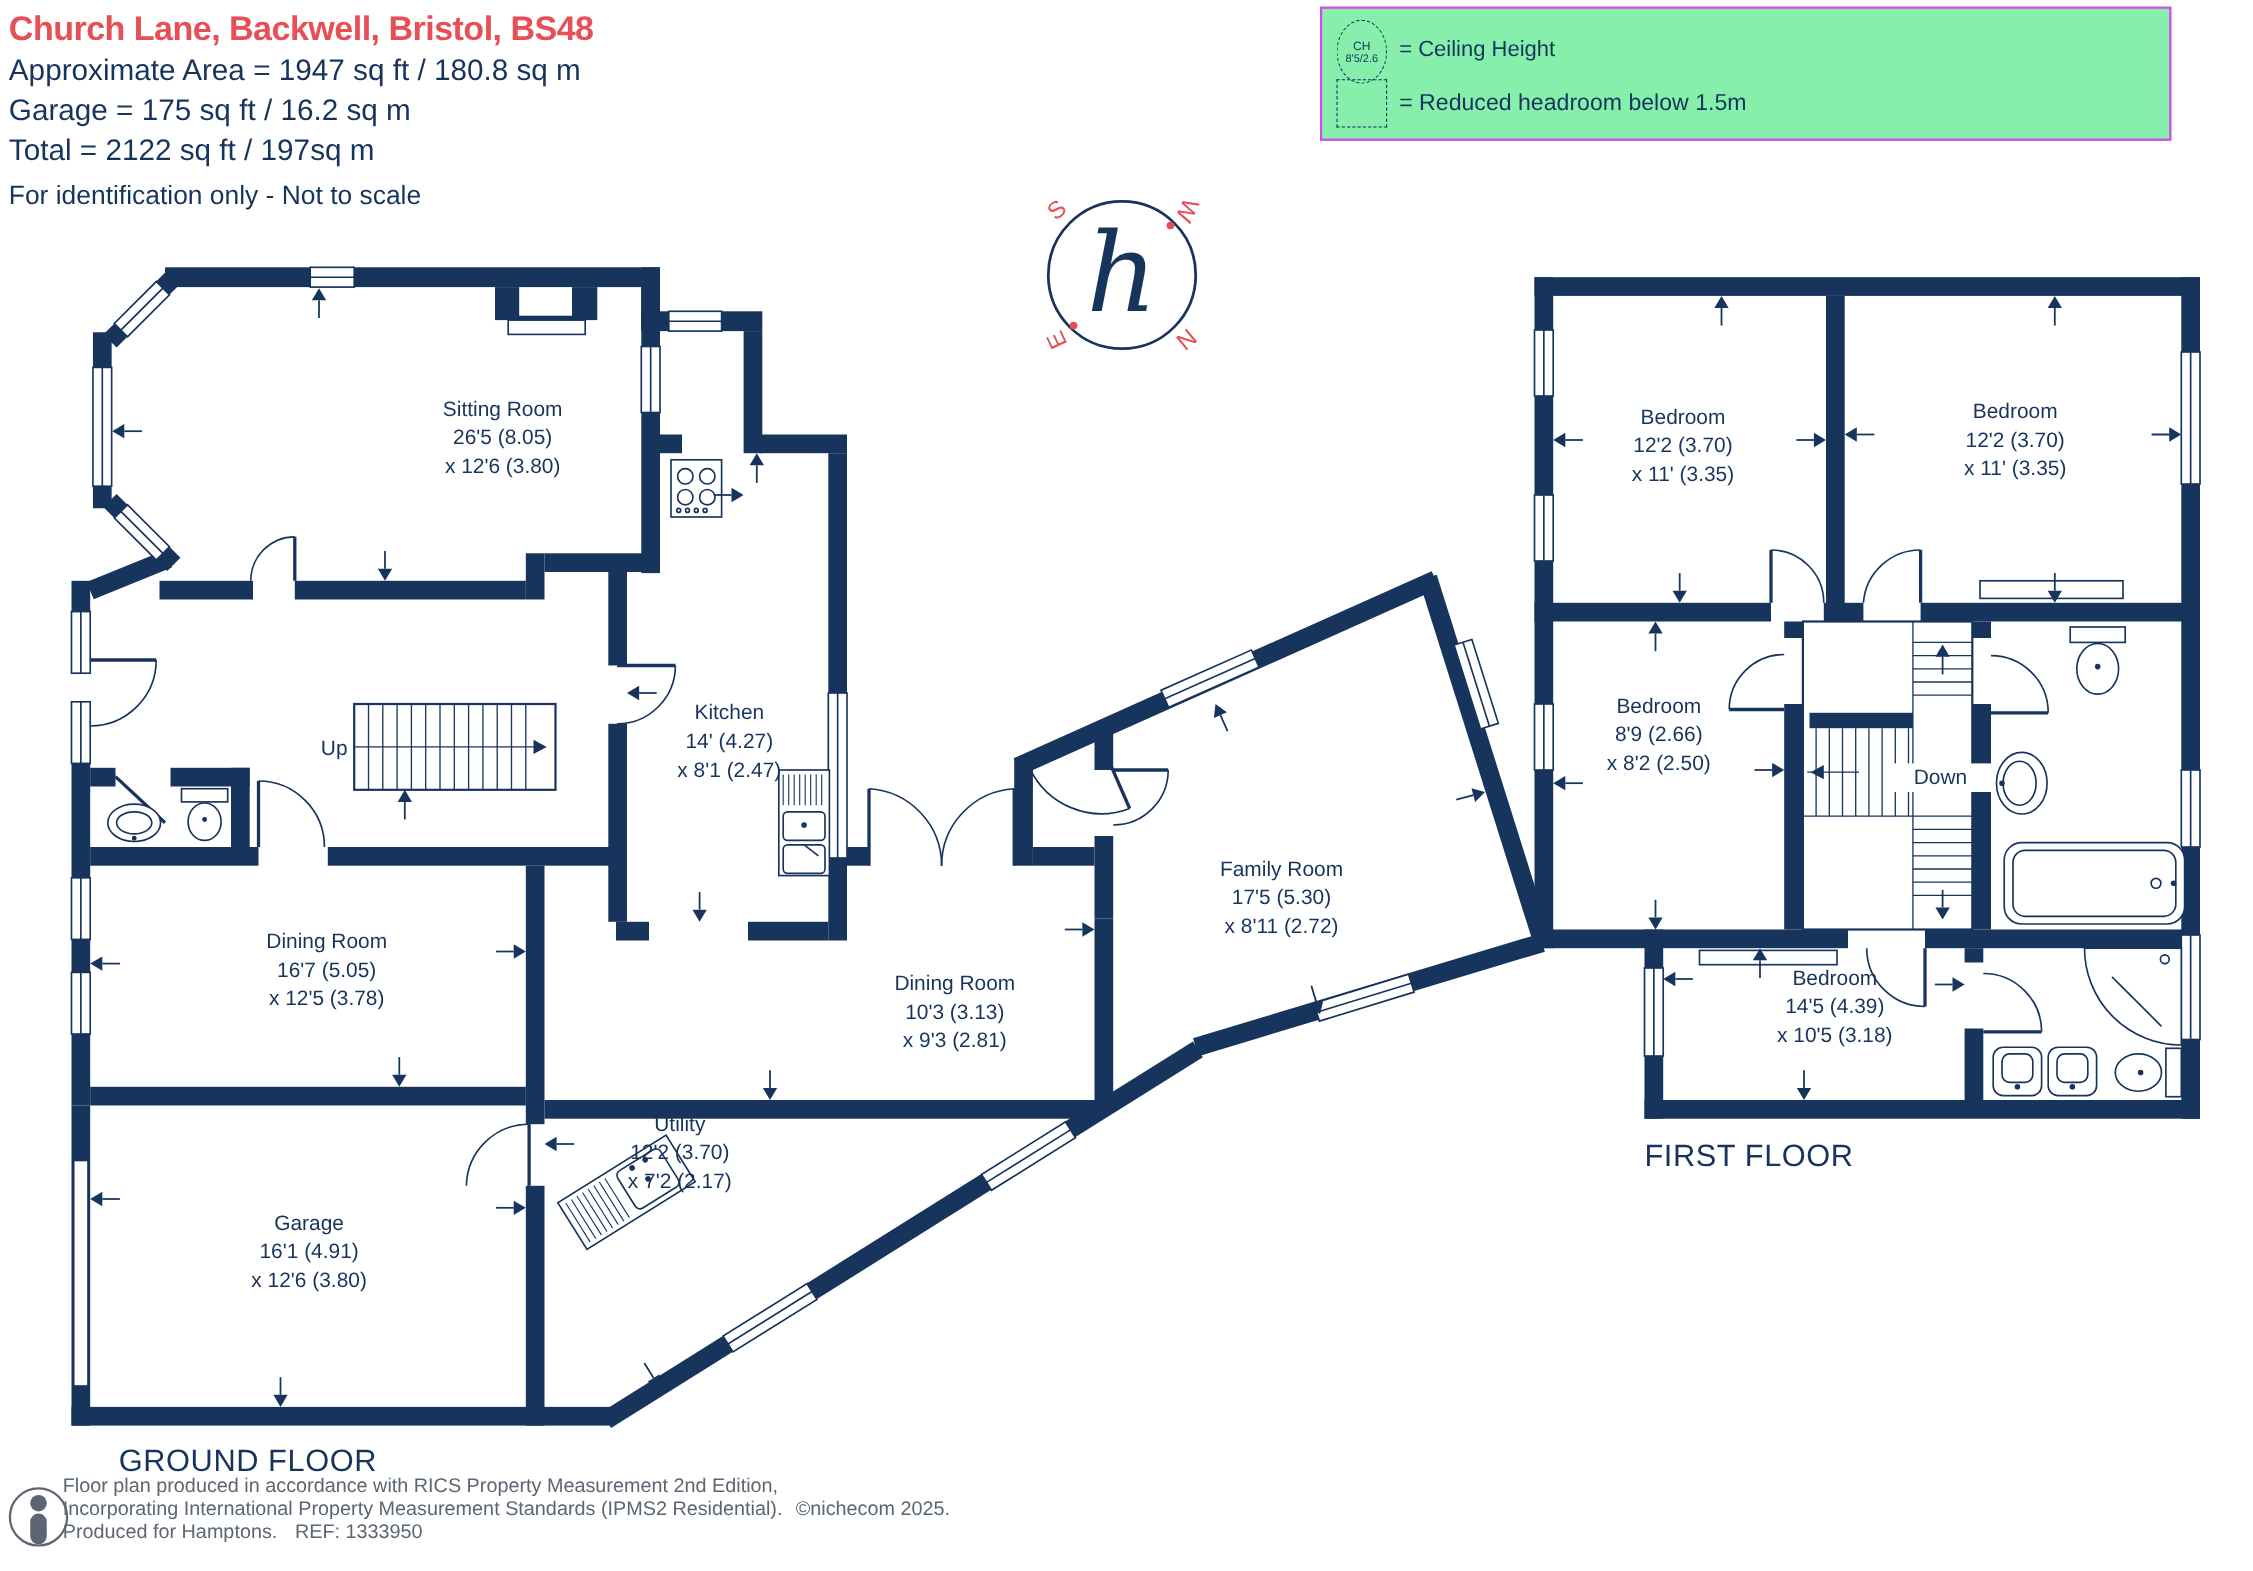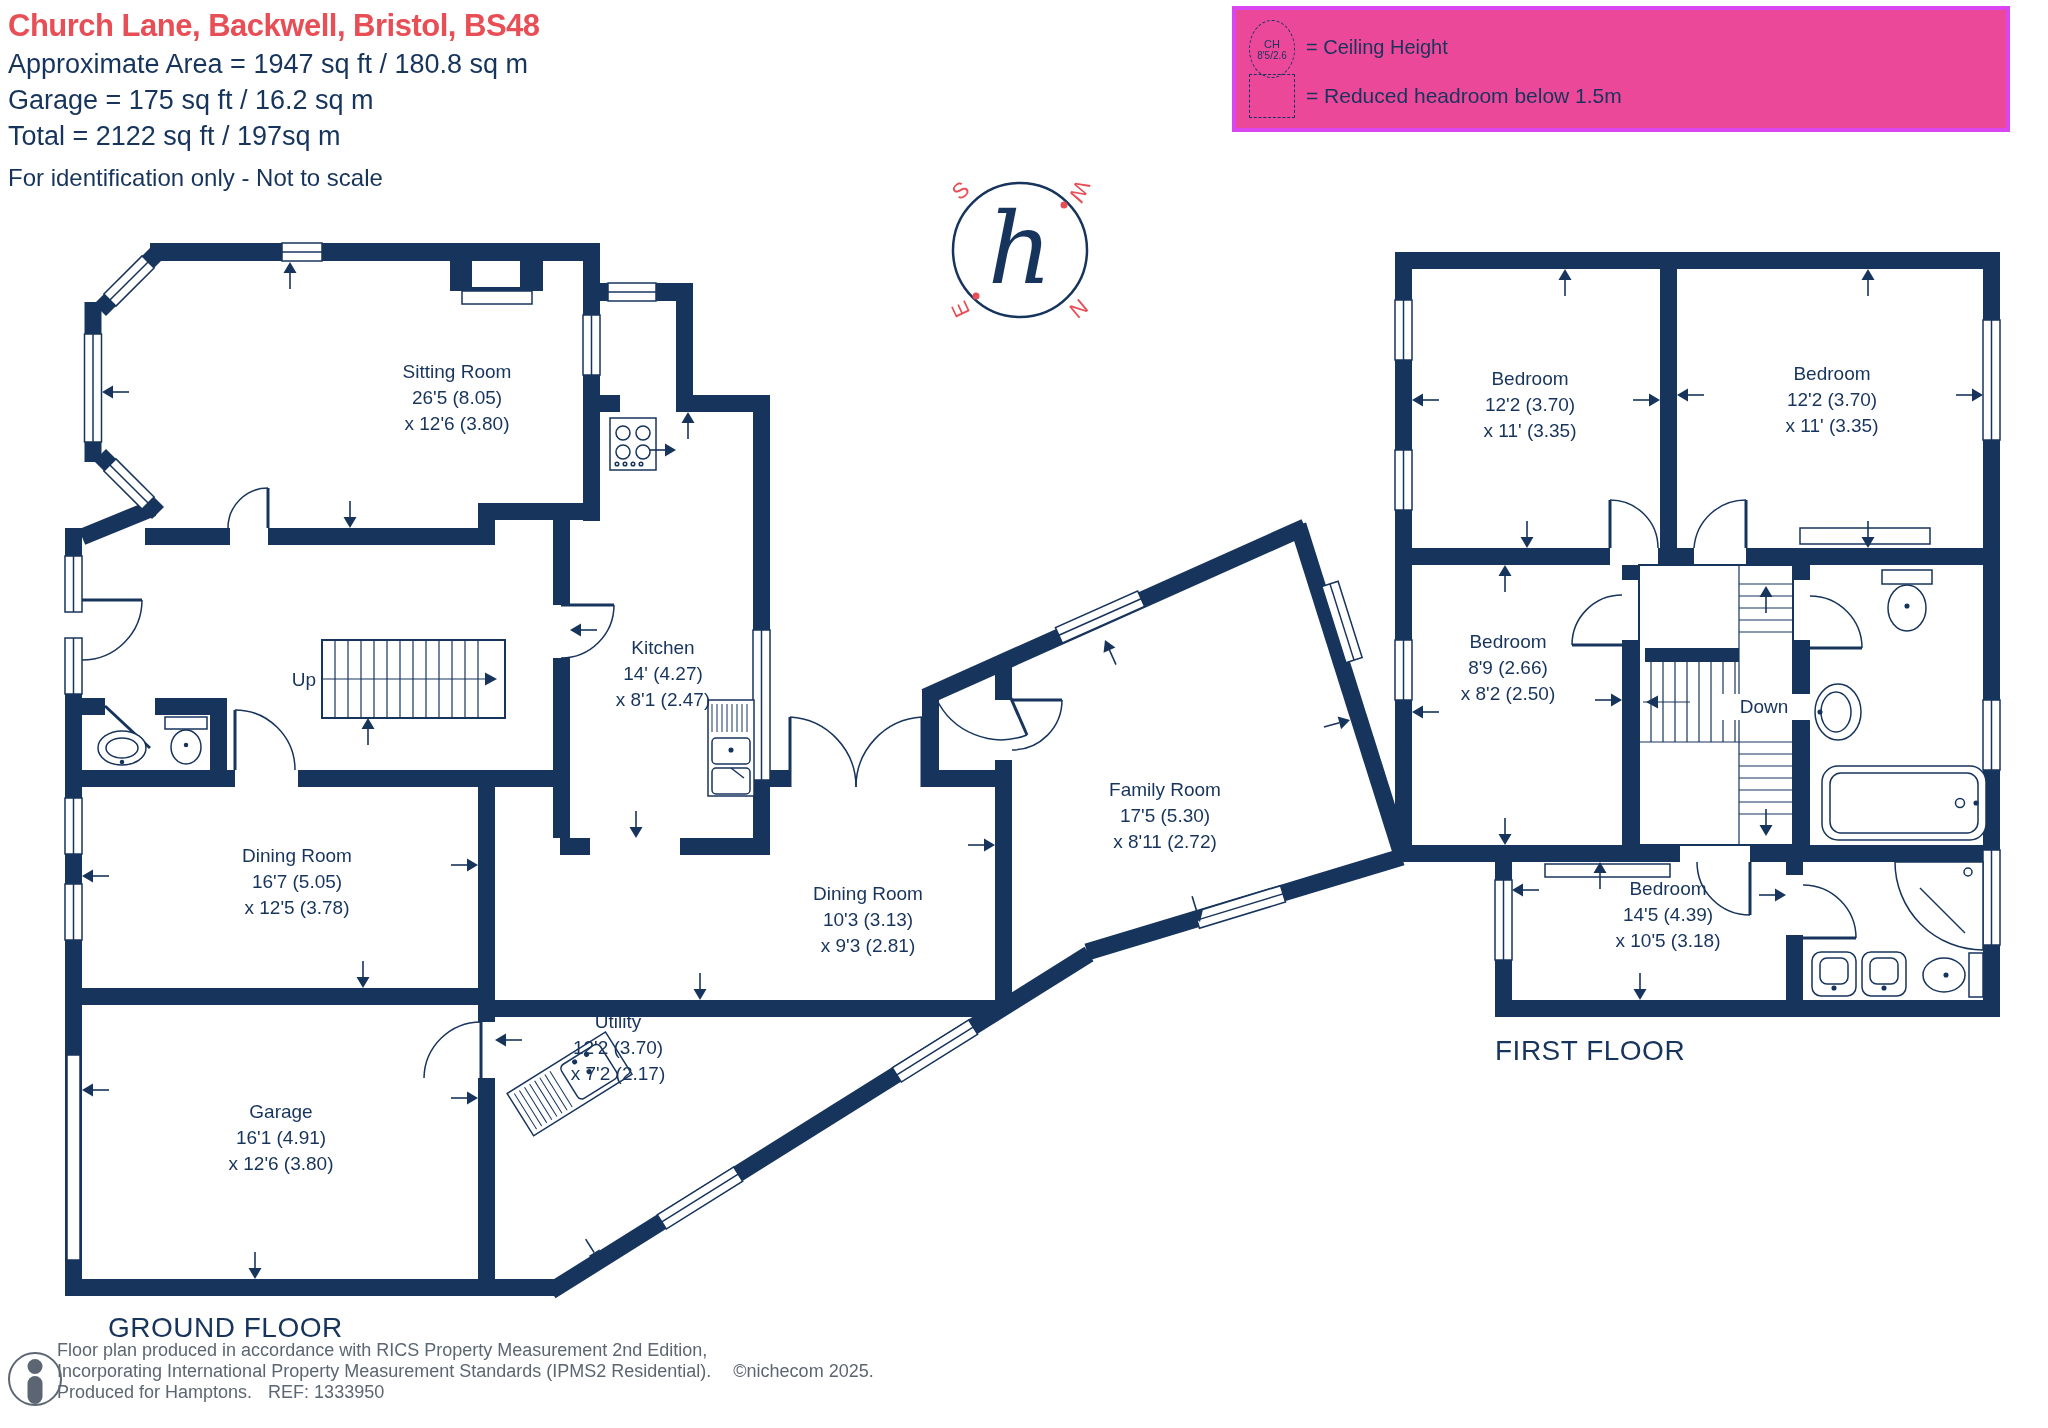--- a/index.html
+++ b/index.html
@@ -4,31 +4,31 @@
 <style>
   html,body{margin:0;padding:0;background:#fff;}
   .canvas{position:relative;width:2048px;height:1428px;background:#fff;overflow:hidden;
           font-family:"Liberation Sans",sans-serif;color:#17345C;}
   
   .header{position:absolute;left:8px;top:8px;}
   .header .title{font-size:31px;font-weight:700;color:#E84E55;letter-spacing:-0.5px;}
   .header .area-line{font-size:27px;font-weight:500;color:#17345C;margin-top:5px;}
   .header .disclaimer{font-size:24px;font-weight:400;color:#17345C;margin-top:12px;}
   
-  .legend{position:absolute;left:1232px;top:6px;width:770px;height:118px;border:4px solid #d946ef;background:#ec4899;}
+  .legend{position:absolute;left:1200px;top:6px;width:770px;height:118px;border:2px solid #d946ef;background:#86efac;}
   .legend .ch-ellipse{position:absolute;left:13px;top:10px;width:44px;height:56px;border:1.5px dashed #17345C;
       border-radius:50%;display:flex;flex-direction:column;align-items:center;justify-content:center;}
   .legend .ch-ellipse .ch{font-size:11px;font-weight:500;}
   .legend .ch-ellipse .chv{font-size:10px;}
   .legend .ch-label{position:absolute;left:70px;top:26px;font-size:20px;}
   .legend .rh-square{position:absolute;left:13px;top:64px;width:44px;height:42px;border:1.5px dashed #17345C;}
   .legend .rh-label{position:absolute;left:70px;top:74px;font-size:21px;}
   
   .footer{position:absolute;left:57px;top:1340px;font-size:18px;line-height:21px;color:#5C6672;}
-  .footer .cr{margin-left:22px;}
+  .footer .cr{margin-left:12px;}
   .footer .ref{margin-left:16px;margin-top:44px;}
   .person-svg{position:absolute;left:7px;top:1350px;}
   
   svg text{font-family:"Liberation Sans",sans-serif;}
   .rl{font-size:19px;fill:#17345C;text-anchor:middle;}
   .ft{font-size:28px;fill:#17345C;letter-spacing:0.5px;}
   .stair-t{font-size:19px;fill:#17345C;}
   .cletter{font-size:22px;fill:#E84E55;font-weight:500;text-anchor:middle;}
   .mono{font-family:"DejaVu Serif",serif;font-style:italic;font-size:100px;fill:#17345C;text-anchor:middle;}
 </style>

